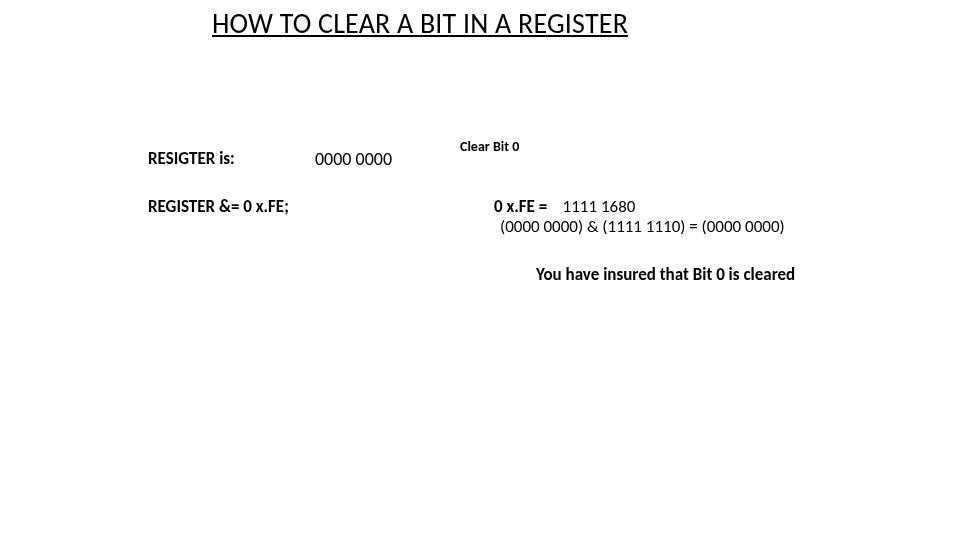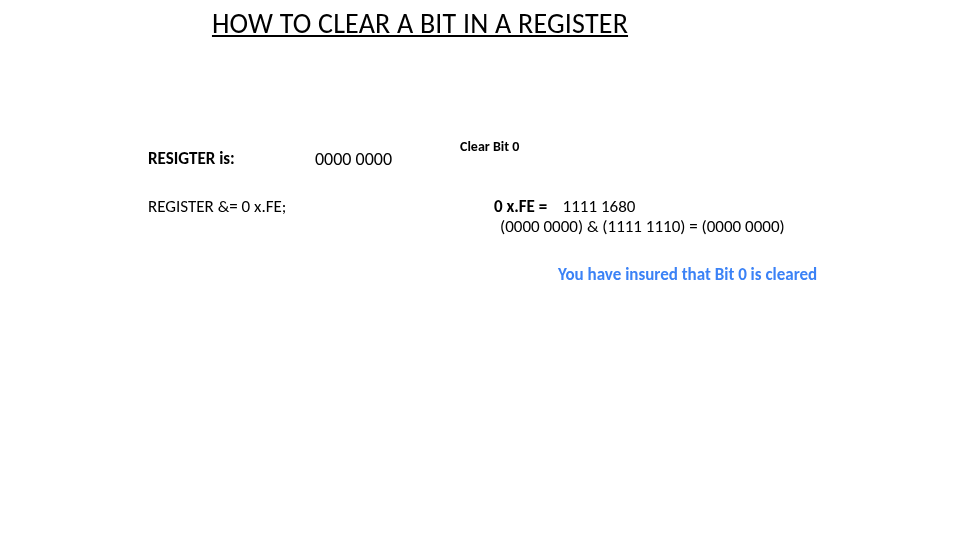--- a/index.html
+++ b/index.html
@@ -45,42 +45,42 @@
     top: 138px;
     left: 460px;
     font-size: 14px;
     font-weight: 700;
   }
   .row2-left {
     position: absolute;
     top: 196px;
     left: 148px;
     font-size: 17px;
-    font-weight: 400;
+    font-weight: 700;
   }
   .row2-right {
     position: absolute;
     top: 196px;
     left: 460px;
     font-size: 17px;
   }
   .row2-right .bold { font-weight: 600; margin-left: 34px; }
   .row2b {
     position: absolute;
     top: 216px;
     left: 500px;
     font-size: 17px;
     text-align: center;
   }
   .note-line {
     position: absolute;
     top: 264px;
-    left: 558px;
+    left: 536px;
     font-size: 17px;
-    color: #3b82f6;
+    color: #000000;
     font-weight: 600;
   }
 </style>
 </head>
 <body>
 
 <div class="slide">
 
   <div class="title">
     <span>HOW TO CLEAR A BIT IN A REGISTER</span><br>

